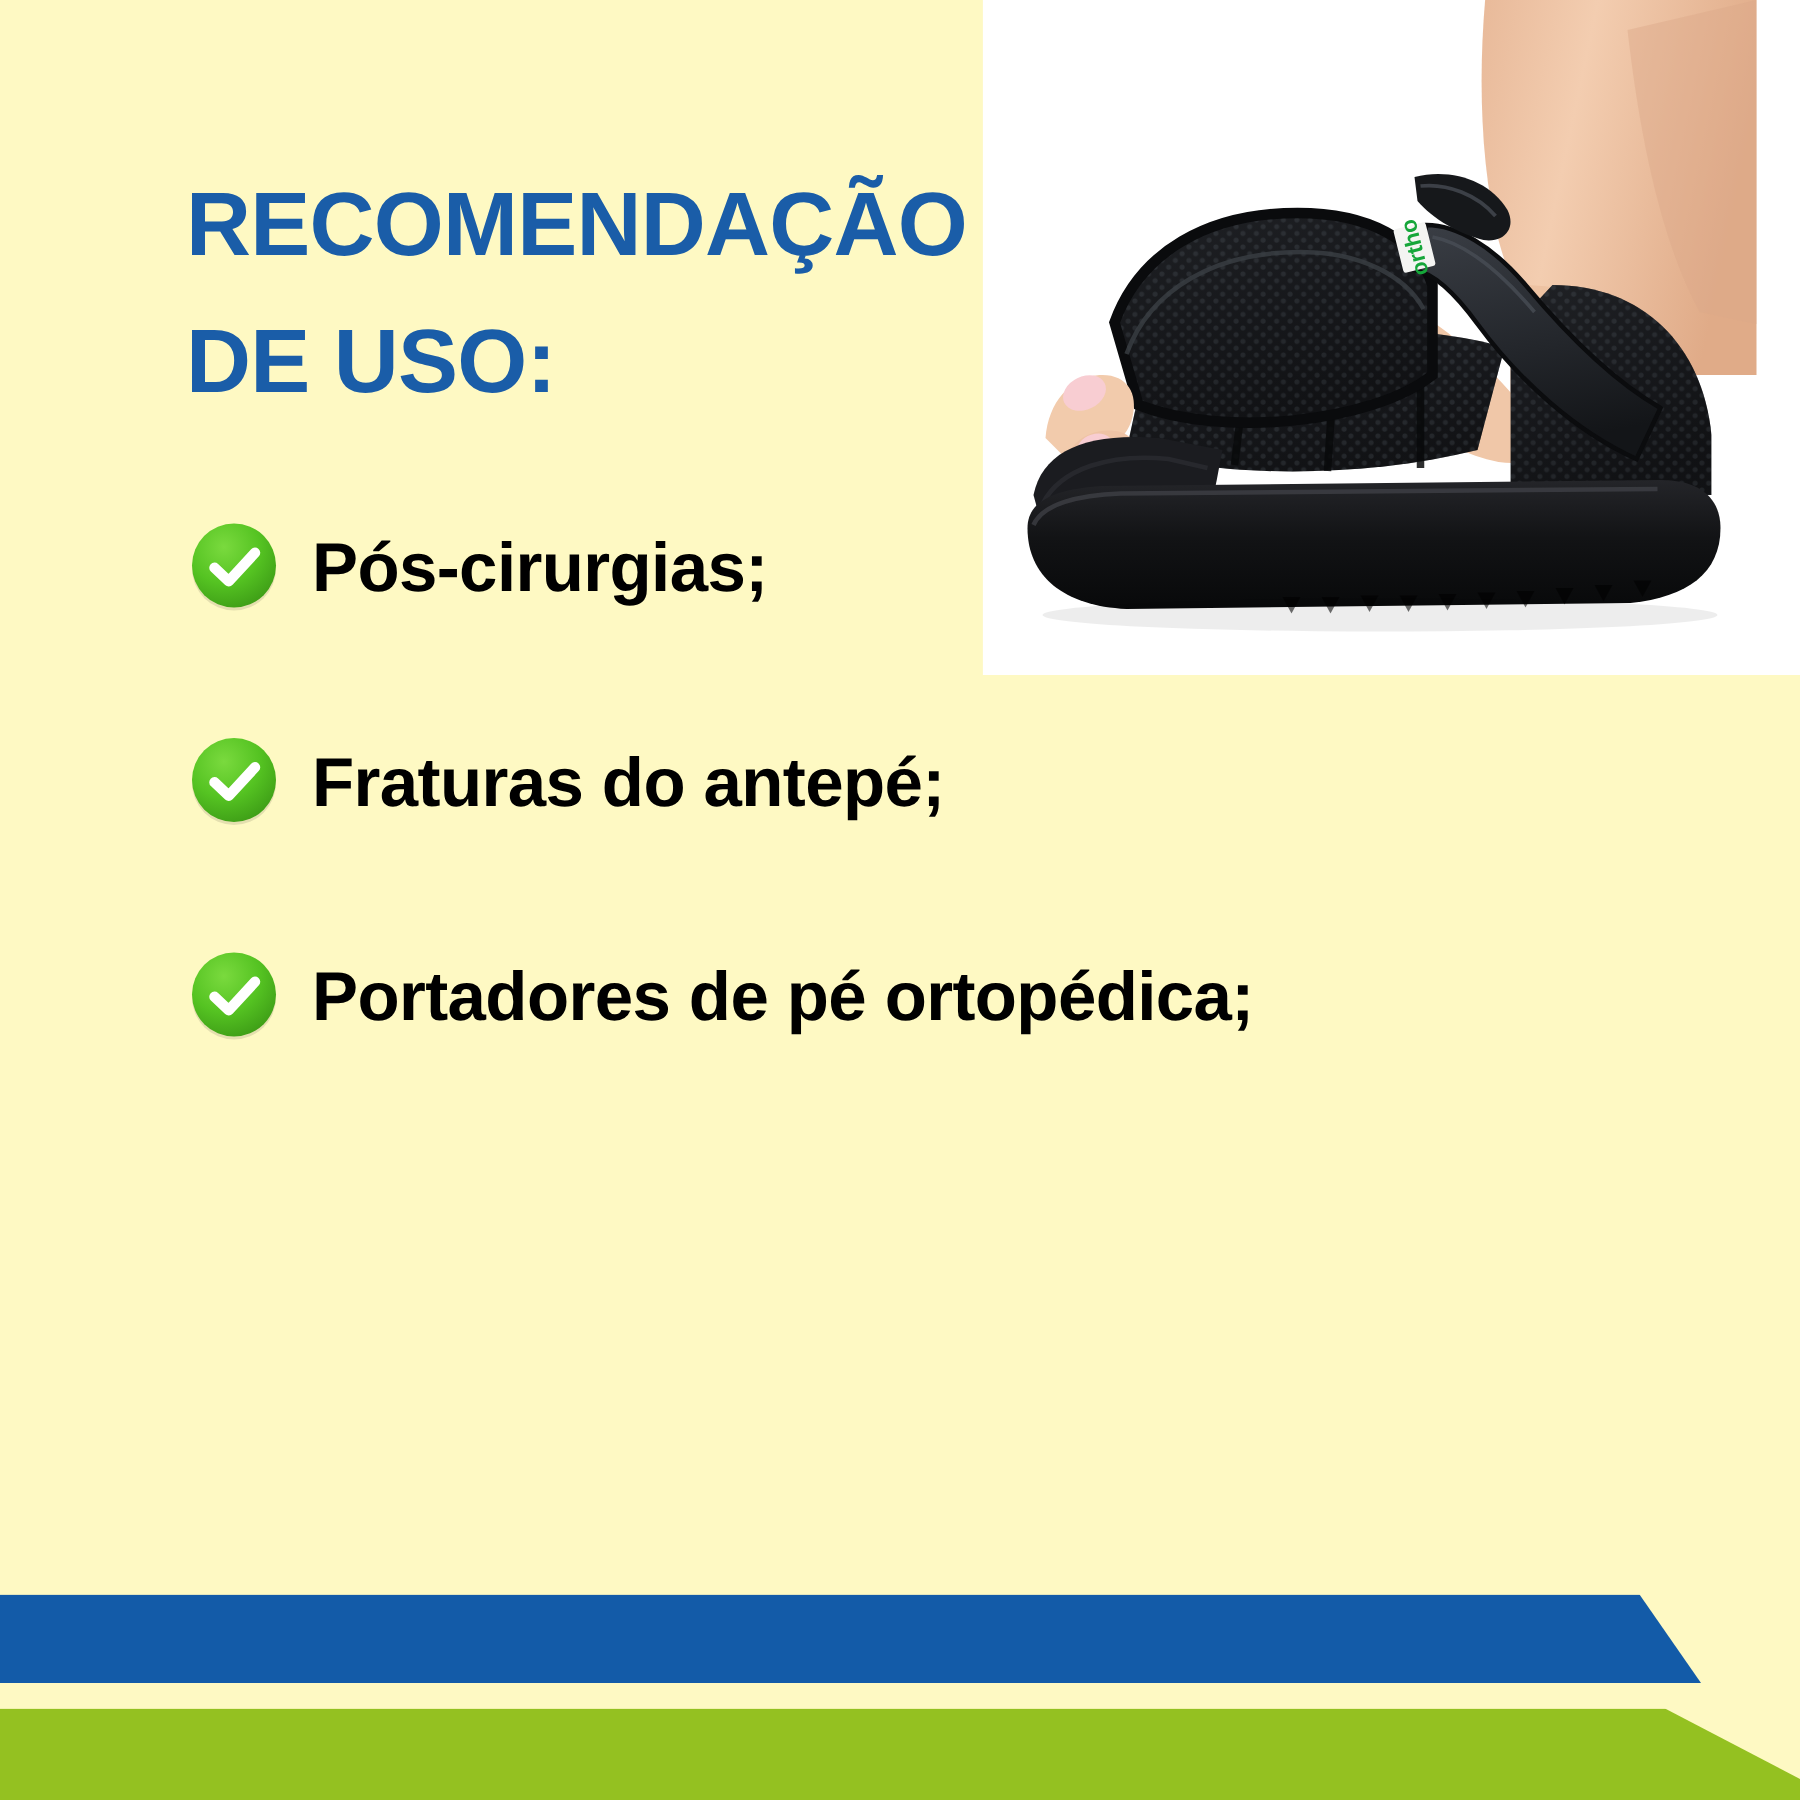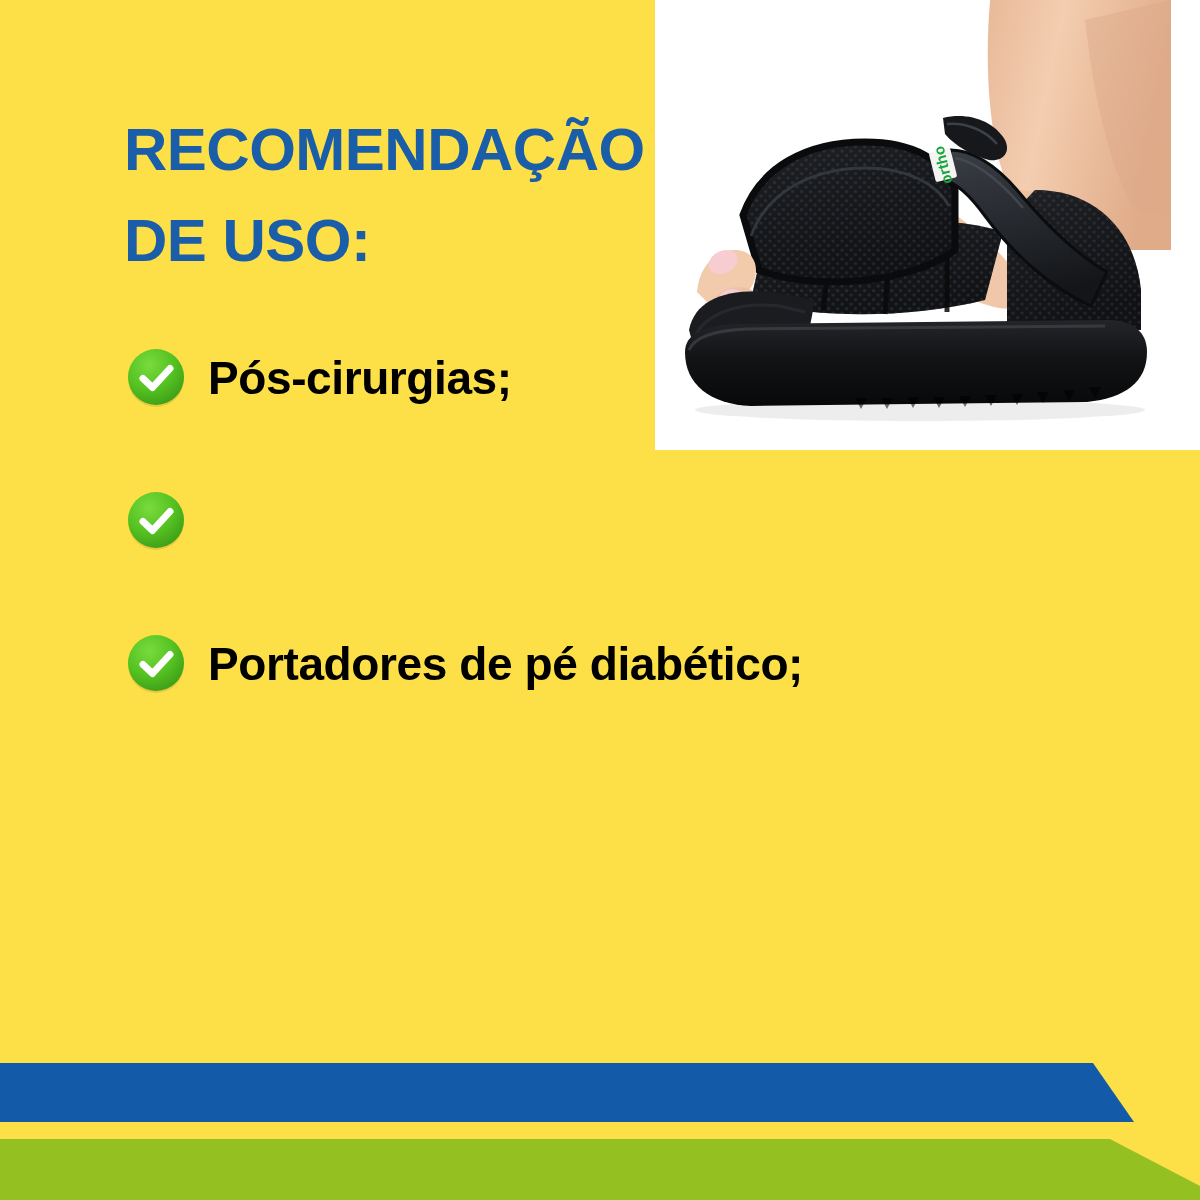--- a/index.html
+++ b/index.html
@@ -10,21 +10,21 @@
     width: 1200px;
     height: 1200px;
     background: #ffffff;
     font-family: "Liberation Sans", sans-serif;
     overflow: hidden;
   }
   .poster {
     position: relative;
     width: 1200px;
     height: 1200px;
-    background: #fde047;
+    background: #fef9c3;
     overflow: hidden;
   }
 
   
   .heading {
     position: absolute;
     left: 124px;
     top: 104px;
     width: 640px;
     font-size: 60px;
@@ -134,32 +134,33 @@
     </div>
 
     <div class="bullet-row">
       <span class="check-icon">
         <svg viewBox="0 0 62 62">
           <circle cx="30" cy="32" r="28" fill="#000000" opacity="0.10"></circle>
           <circle cx="30" cy="30" r="28" fill="url(#g1)"></circle>
           <path d="M17 31.5 L26.5 40.5 L44 21.5" fill="none" stroke="#ffffff" stroke-width="7" stroke-linecap="round" stroke-linejoin="round"></path>
         </svg>
       </span>
+      <span class="bullet-label">Fraturas do antepé;</span>
     </div>
 
 
     <div class="bullet-row">
       <span class="check-icon">
         <svg viewBox="0 0 62 62">
           <circle cx="30" cy="32" r="28" fill="#000000" opacity="0.10"></circle>
           <circle cx="30" cy="30" r="28" fill="url(#g1)"></circle>
           <path d="M17 31.5 L26.5 40.5 L44 21.5" fill="none" stroke="#ffffff" stroke-width="7" stroke-linecap="round" stroke-linejoin="round"></path>
         </svg>
       </span>
-      <span class="bullet-label">Portadores de pé diabético;</span>
+      <span class="bullet-label">Portadores de pé ortopédica;</span>
     </div>
 
   </div>
 
   <div class="product-photo">
     <svg viewBox="0 0 545 450">
       <defs>
         <linearGradient id="skin" x1="0" y1="0" x2="1" y2="0.3">
           <stop offset="0%" stop-color="#e8b999"></stop>
           <stop offset="40%" stop-color="#f3cdb0"></stop>

